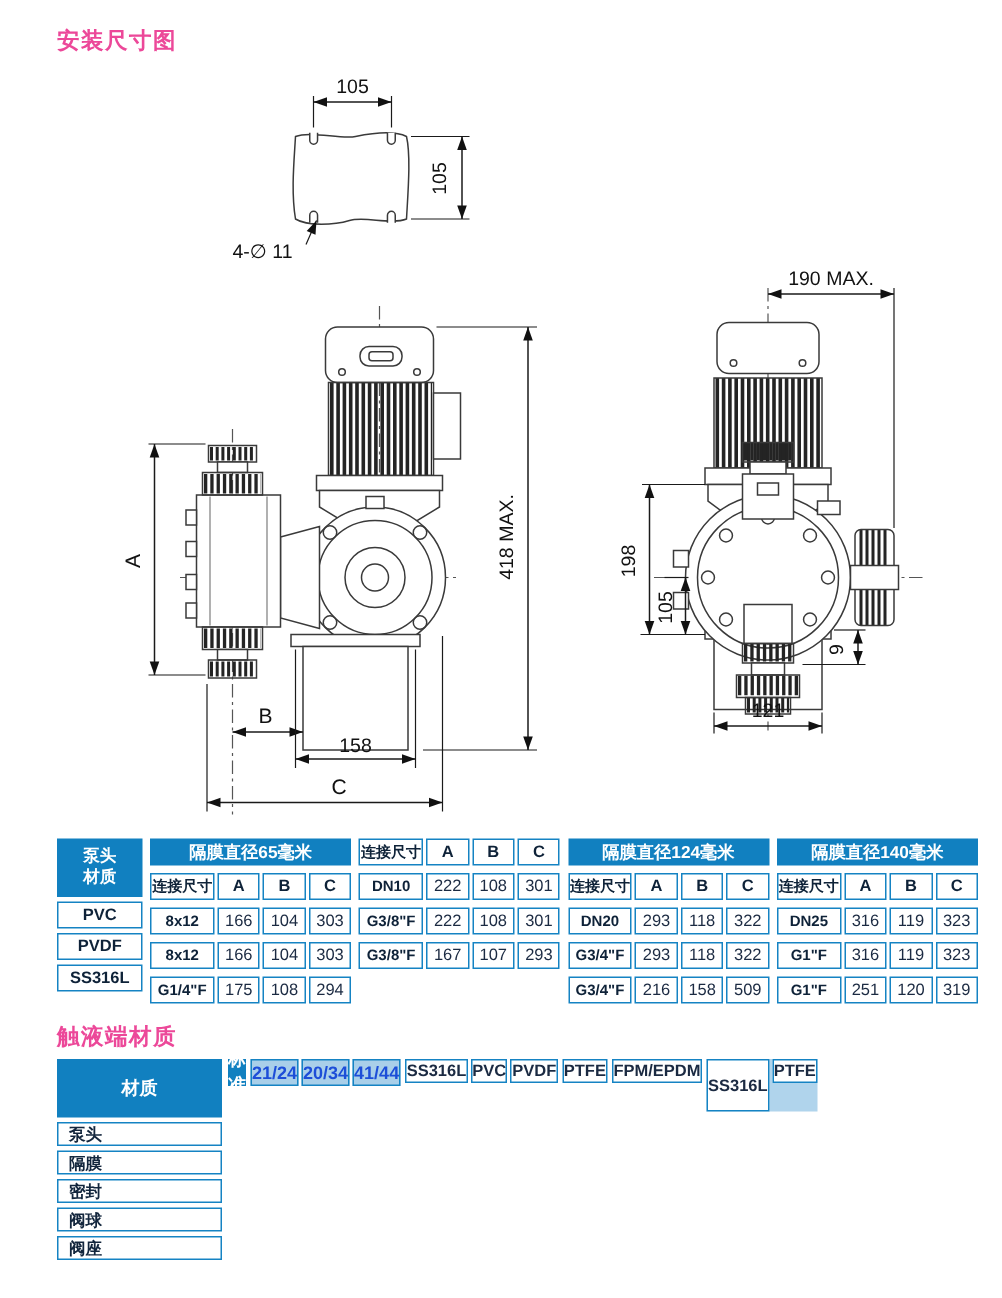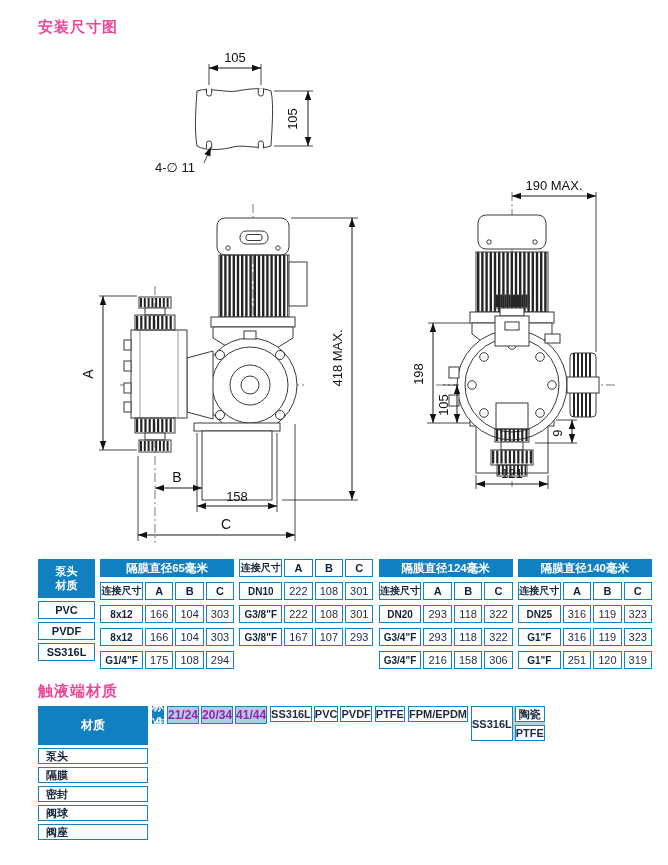--- a/index.html
+++ b/index.html
@@ -35,21 +35,21 @@
   .dt-row .c{flex:1;}
   .mat-table{position:absolute;left:38px;top:706px;width:333px;display:flex;gap:4px;}
   .mt-left{width:110px;flex:none;display:flex;flex-direction:column;gap:3px;}
   .mt-corner{box-sizing:border-box;height:39px;background:#1180c0;color:#fff;font-weight:bold;font-size:12px;
              display:flex;align-items:center;justify-content:center;}
   .mt-label{height:16px;justify-content:flex-start;padding-left:7px;font-weight:bold;color:#13263d;}
   .mt-right{flex:1;display:flex;gap:3px;min-width:0;}
   .std-bar{box-sizing:border-box;height:18px;background:#1180c0;color:#fff;font-weight:bold;font-size:12px;
            display:flex;align-items:center;justify-content:center;}
   .mt-sub{display:flex;gap:2px;height:18px;}
-  .mt-sub .cell{flex:1;background:#a9cfe9;font-weight:bold;color:#a21caf;font-size:12px;}
+  .mt-sub .cell{flex:1;background:#a9cfe9;font-weight:bold;color:#1d4ed8;font-size:12px;}
   .mt-row{display:flex;gap:2px;height:16px;}
   .mt-row .cell{flex:1;font-weight:bold;}
   .mt-bottom{display:flex;gap:2px;height:35px;background:#b0d4ec;}
   .mt-bottom .merge-left{flex:1;font-weight:bold;}
   .mt-bot-right{flex:2.06;display:flex;flex-direction:column;gap:3px;}
   .mt-bot-right .cell{height:16px;font-weight:bold;}
 </style>
 </head>
 <body>
 
@@ -312,21 +312,21 @@
       <div class="dt-row">
         <div class="cell c0 bold">G3/4"F</div>
         <div class="cell c">293</div>
         <div class="cell c">118</div>
         <div class="cell c">322</div>
       </div>
       <div class="dt-row">
         <div class="cell c0 bold">G3/4"F</div>
         <div class="cell c">216</div>
         <div class="cell c">158</div>
-        <div class="cell c">306</div>
+        <div class="cell c">509</div>
       </div>
     </div>
 
     <div class="dt-section">
       <div class="dt-sec-header">隔膜直径140毫米</div>
       <div class="dt-row">
         <div class="cell c0 bold">连接尺寸</div>
         <div class="cell c bold">A</div>
         <div class="cell c bold">B</div>
         <div class="cell c bold">C</div>
@@ -377,20 +377,19 @@
       </div>
       <div class="mt-row">
         <div class="cell">PTFE</div>
       </div>
       <div class="mt-row">
         <div class="cell">FPM/EPDM</div>
       </div>
       <div class="mt-bottom">
         <div class="cell merge-left">SS316L</div>
         <div class="mt-bot-right">
-          <div class="cell">陶瓷</div>
           <div class="cell">PTFE</div>
         </div>
       </div>
     </div>
   </div>
 
 </div>
 
 </body></html>

